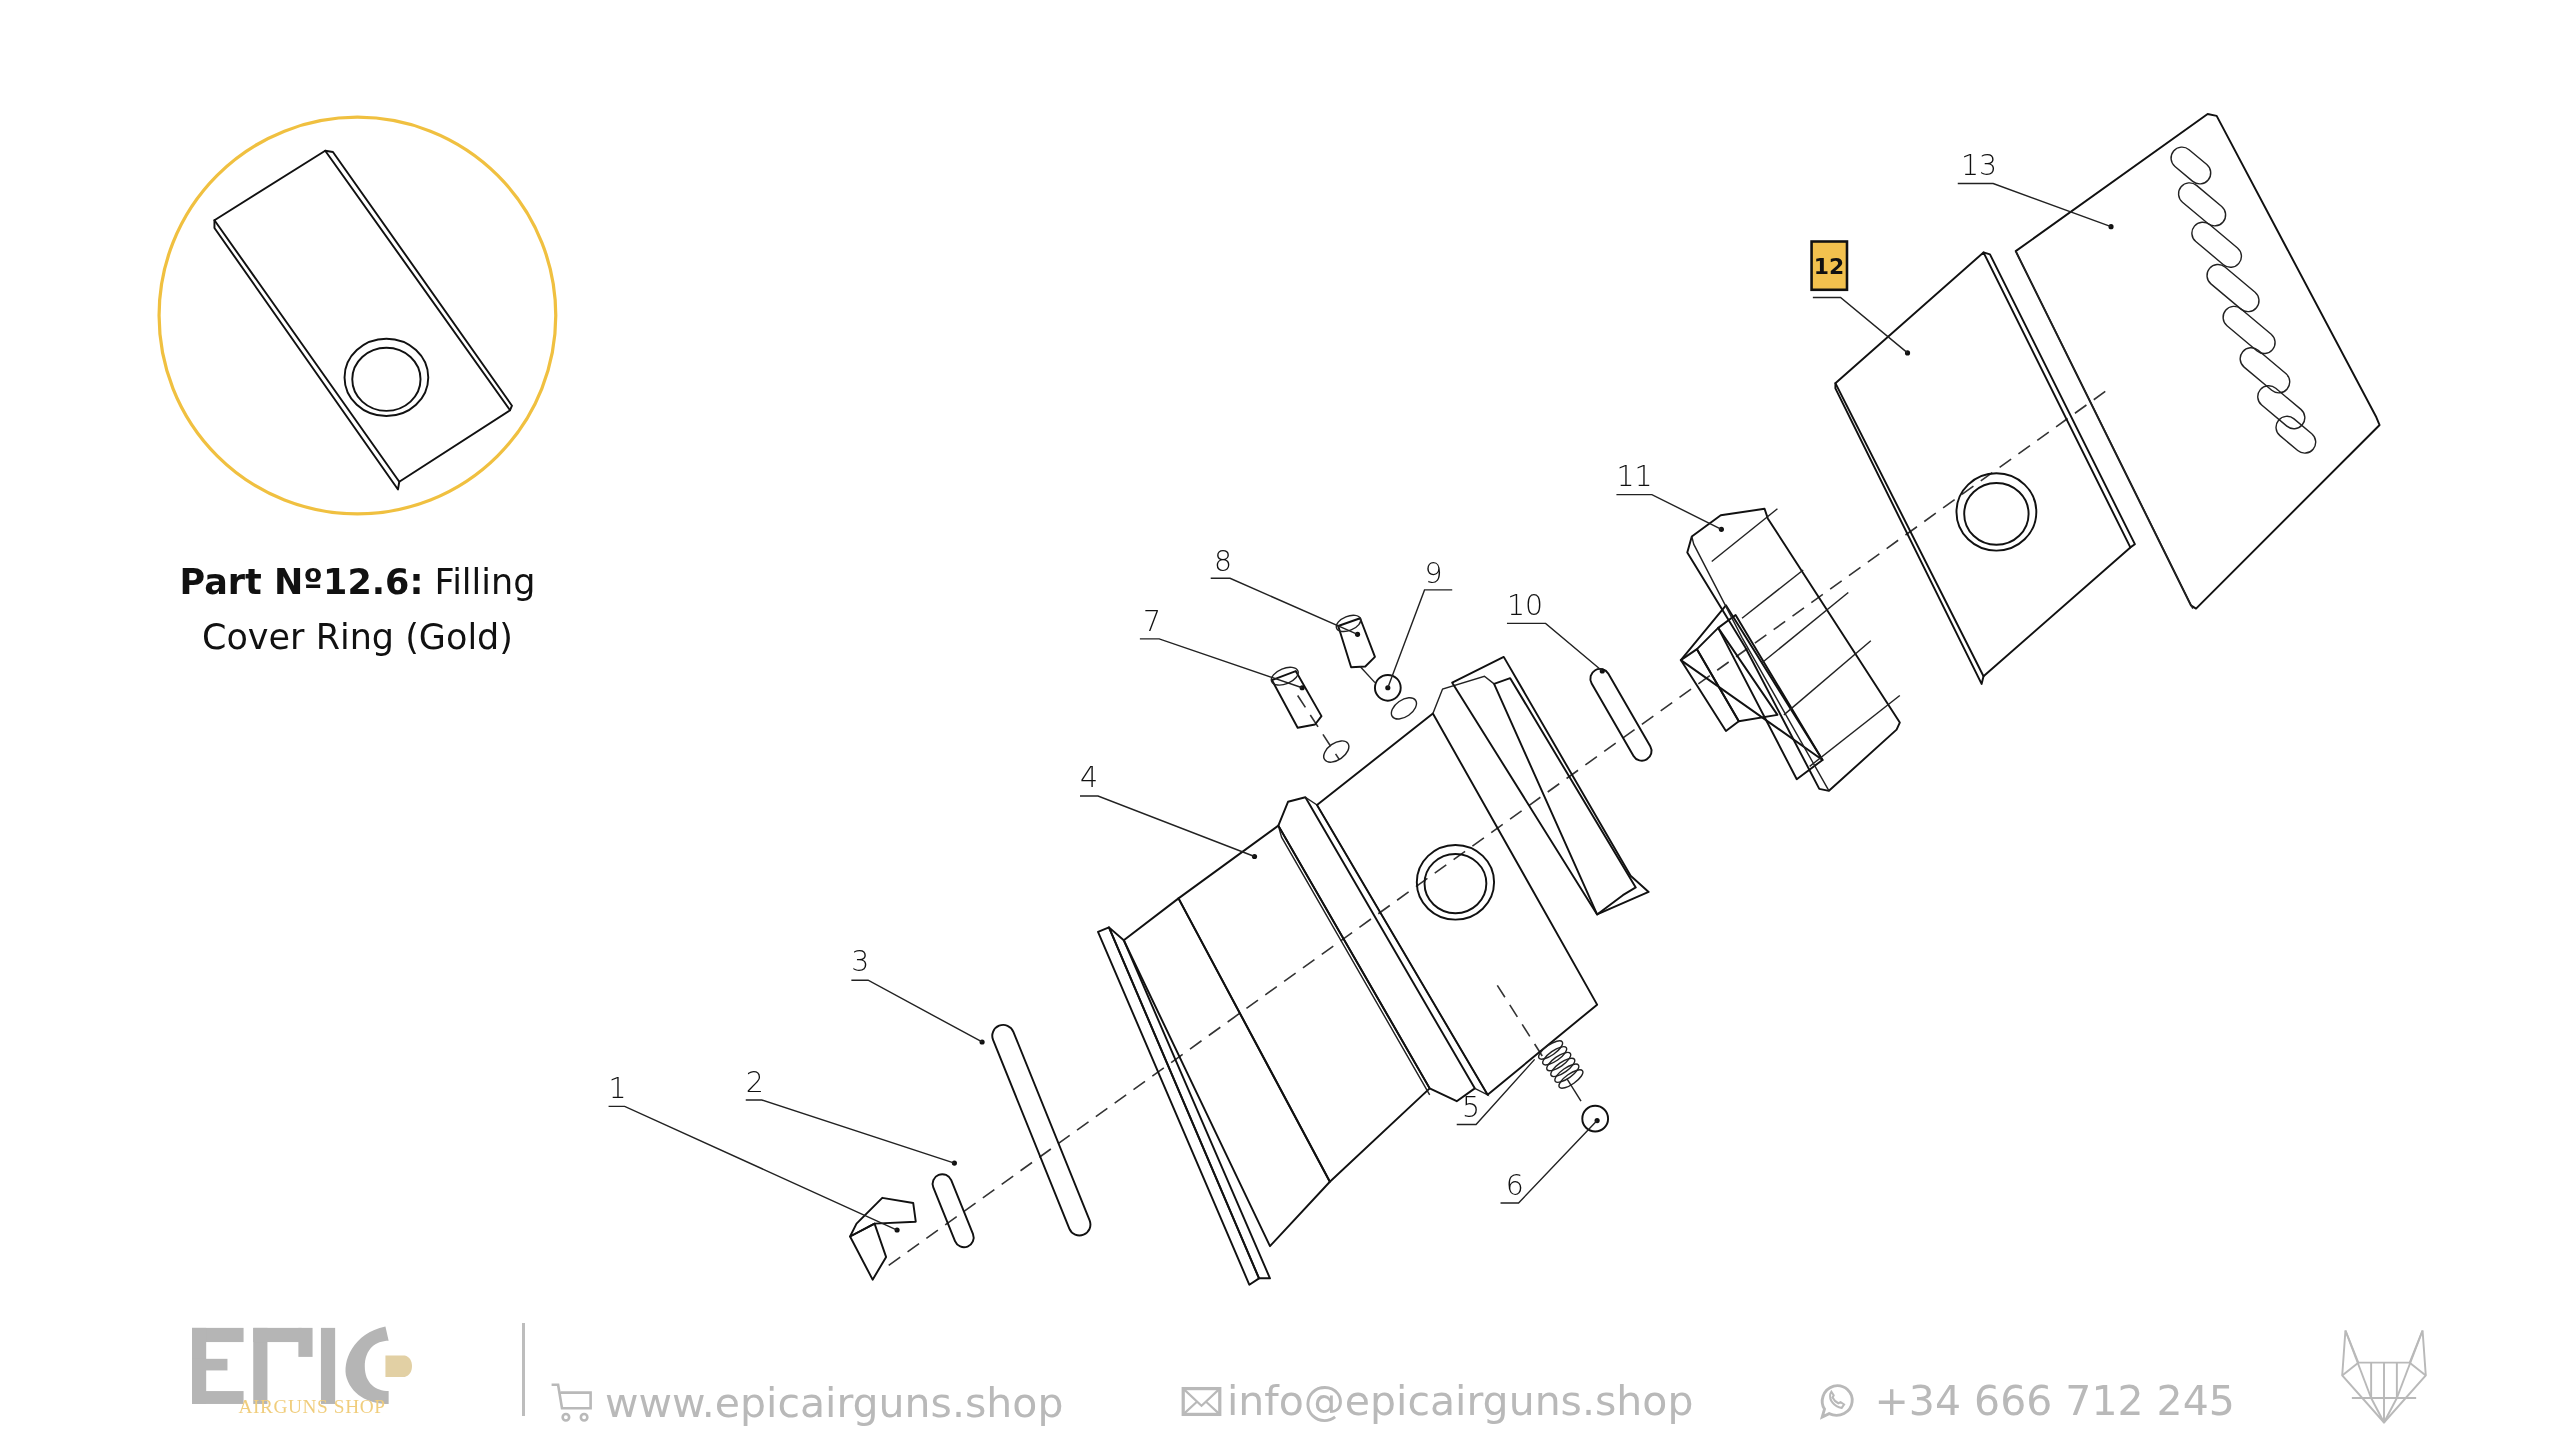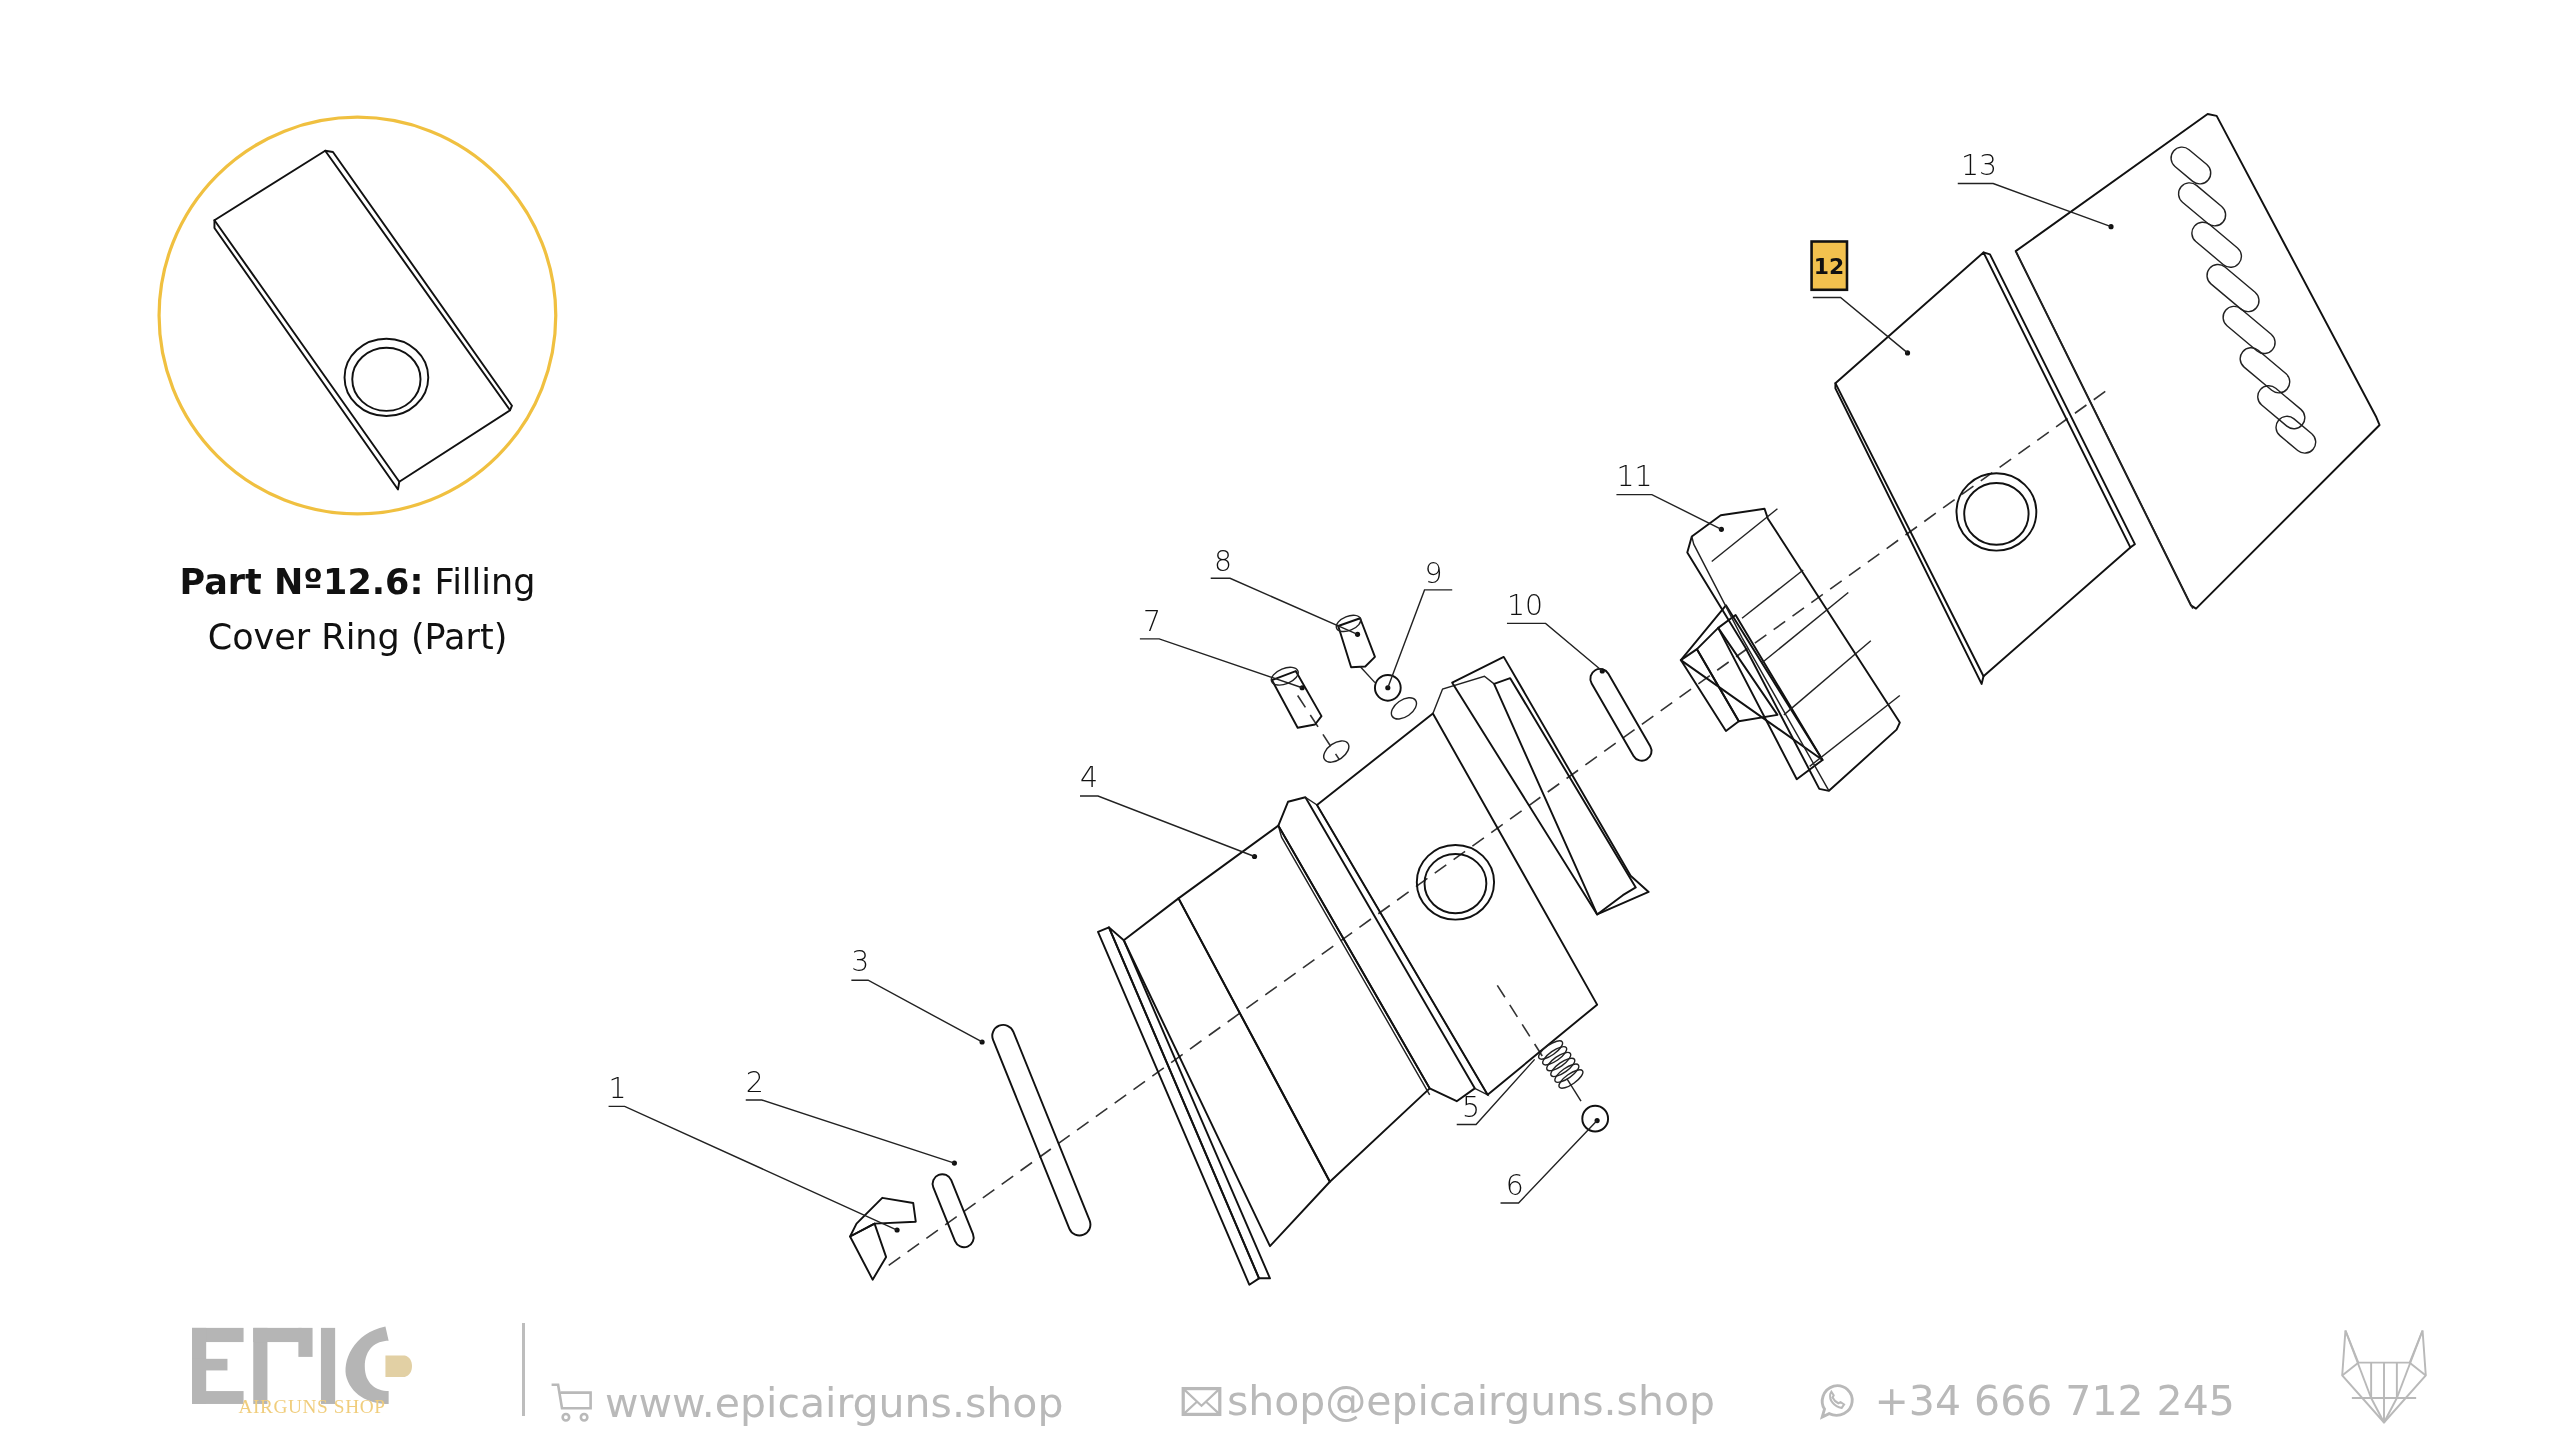--- a/index.html
+++ b/index.html
@@ -217,21 +217,21 @@
   </g>
   <g>
     <text class="callout" x="3045" y="272">13</text>
     <polyline class="leader" points="3040,285 3095,285 3278,352"></polyline>
   </g>
 </svg>
 
 <div class="caption">
   <b>Part Nº12.6:</b>
   <span>Filling</span><br>
-  <span>Cover Ring (Part)</span>
+  <span>Cover Ring (Gold)</span>
 </div>
 
 <div class="footer"></div>
 
 <svg class="logo" viewBox="0 0 380 130">
 
   <g fill="#b5b5b5">
     <rect x="0" y="2" width="80" height="22"></rect>
     <rect x="0" y="2" width="22" height="118"></rect>
     <rect x="0" y="50" width="55" height="18"></rect>
@@ -255,21 +255,21 @@
     <circle cx="27" cy="31" r="2.5" fill="none" stroke="#b9b9b9" stroke-width="2"></circle>
   </svg>
   <span>www.epicairguns.shop</span>
 </div>
 
 <div class="contact" style="left:1180px;">
   <svg width="43" height="43" viewBox="0 0 40 40">
     <rect x="3" y="8" width="34" height="24" fill="none" stroke="#b9b9b9" stroke-width="3"></rect>
     <path d="M3 8 L20 24 L37 8 M3 32 L16 20 M37 32 L24 20" fill="none" stroke="#b9b9b9" stroke-width="2"></path>
   </svg>
-  <span>shop@epicairguns.shop</span>
+  <span>info@epicairguns.shop</span>
 </div>
 
 <div class="contact" style="left:1813px;">
   <svg width="46" height="46" viewBox="0 0 40 40">
     <path d="M8 34 L10 27 C6 21 8 10 18 7 C28 5 35 13 34 21 C33 30 23 35 14 31 Z" fill="none" stroke="#b9b9b9" stroke-width="2.5"></path>
     <path d="M15 14 C14 19 18 25 25 26 L27 23 L24 21 L22 22 C20 21 18 19 17 17 L18 15 L16 12 Z" fill="none" stroke="#b9b9b9" stroke-width="1.8"></path>
   </svg>
   <span style="margin-left:11.6px;text-align:center;">+34 666 712 245</span>
 </div>
 

